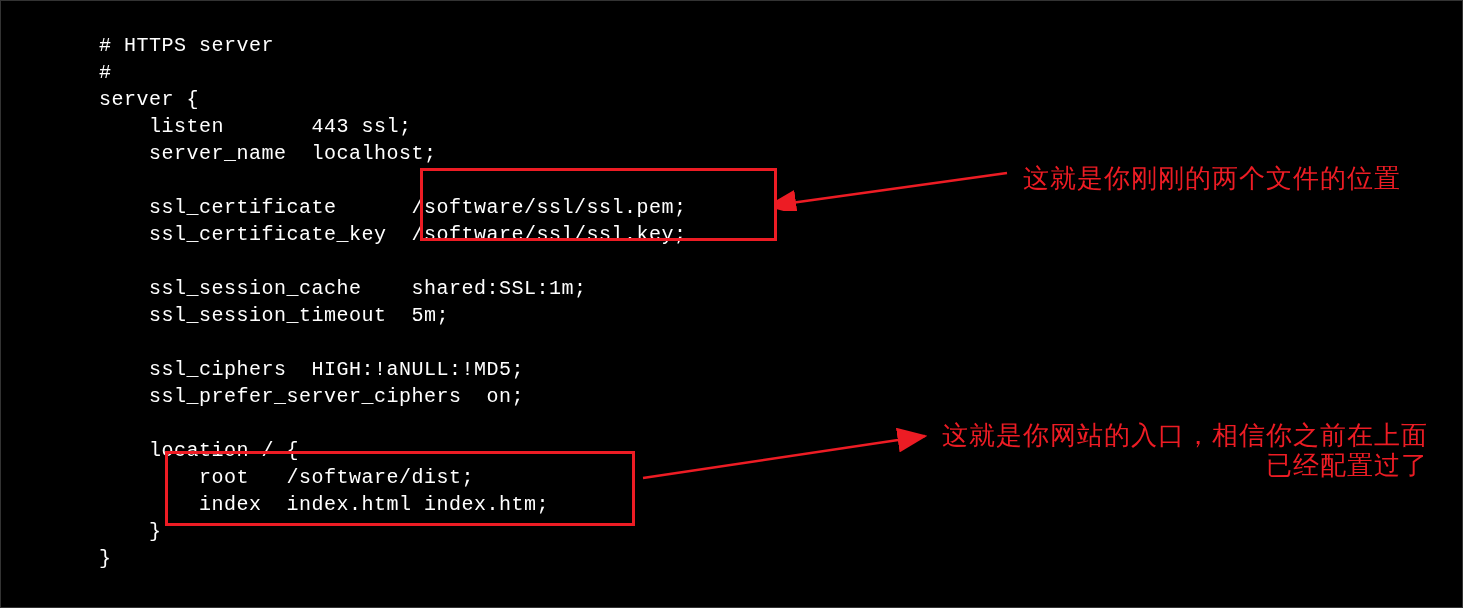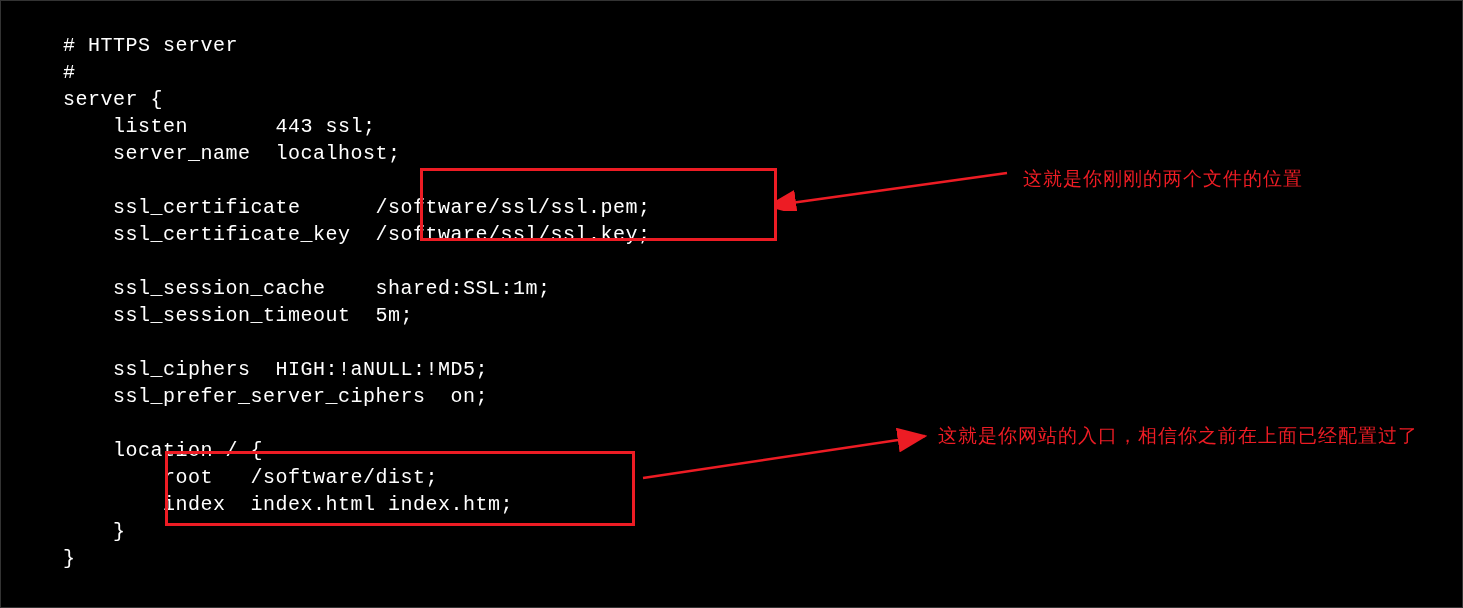--- a/index.html
+++ b/index.html
@@ -12,20 +12,21 @@
       color: #ffffff;
       position: relative;
       overflow: hidden;
       border: 1px solid #333;
     }
     .code-area {
       padding: 4px 0 0 62px;
       line-height: 27px;
       white-space: pre;
       letter-spacing: 0.5px;
+      margin-left: 36px;
     }
     .highlight-box {
       position: absolute;
       border: 3px solid #ed1c24;
       background: transparent;
       pointer-events: none;
     }
     .box1 {
       left: 419px;
       top: 167px;
@@ -35,21 +36,21 @@
     .box2 {
       left: 164px;
       top: 450px;
       width: 470px;
       height: 75px;
     }
     .annotation {
       position: absolute;
       color: #ed1c24;
       font-family: Liberation Serif, serif;
-      font-size: 19px;
+      font-size: 26px;
       line-height: 30px;
       letter-spacing: 1px;
     }
     .anno1 { left: 1022px; top: 163px; }
     .anno2 { left: 937px; top: 420px; max-width: 490px; text-align: right; }
     .arrow-svg {
       position: absolute;
       pointer-events: none;
     }
     .arrow1 { left: 776px; top: 160px; width: 240px; height: 50px; }

